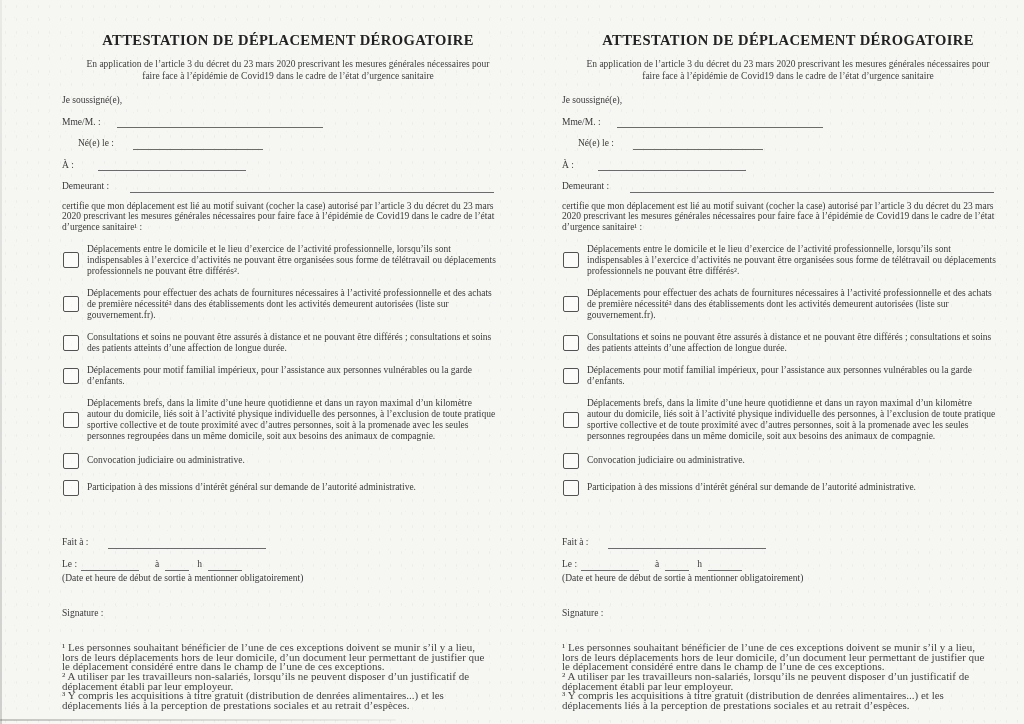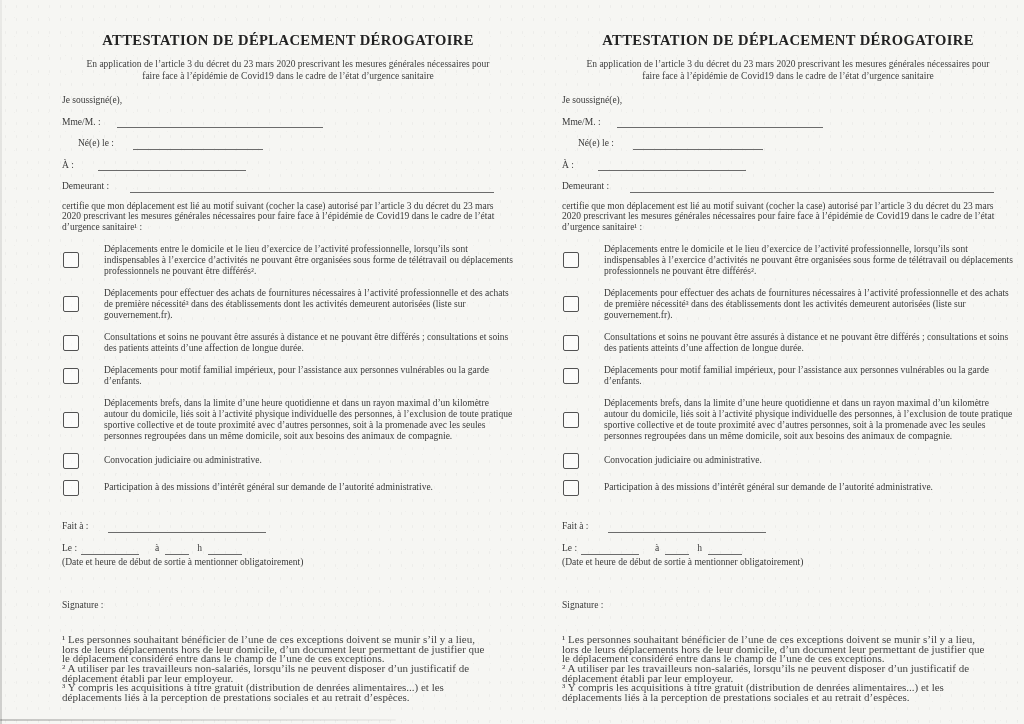--- a/index.html
+++ b/index.html
@@ -38,35 +38,35 @@
 
   .certify { margin-top:8px; width:444px; line-height:10.8px; }
 
   .reasons { margin-top:3px; }
   .reason { display:flex; align-items:center; margin-top:11px; }
   .checkbox {
     flex:0 0 auto; width:14px; height:14px; margin-left:1px;
     border:1.4px solid #525252; border-radius:2px;
     background:rgba(255,255,255,0.55);
   }
-  .reason-text { margin-left:25px; width:410px; line-height:11px; }
-
-  .fait-row { margin-top:24px; height:13px; display:flex; align-items:flex-end; }
+  .reason-text { margin-left:8px; width:410px; line-height:11px; }
+
+  .fait-row { margin-top:40px; height:13px; display:flex; align-items:flex-end; }
   .lbl-fait { width:42px; } .line-fait { width:158px; margin-left:4px; }
 
   .le-row { margin-top:10px; height:12px; display:flex; align-items:flex-end; }
   .lbl-le { flex:0 0 auto; }
   .line-le { width:58px; margin-left:4px; }
   .lbl-a  { margin-left:16px; }
   .line-hr { width:24px; margin-left:6px; }
   .lbl-h  { margin-left:8px; }
   .line-min { width:34px; margin-left:6px; }
 
   .date-note { margin-top:2px; }
-  .signature { margin-top:32px; }
+  .signature { margin-top:24px; }
 
   .footnotes { margin-top:23px; width:430px; font-size:11px; line-height:9.7px; color:#454545; }
 
   
   .scan-edge-left {
     position:absolute; left:0; top:0; width:1.5px; height:724px;
     background:linear-gradient(to bottom, rgba(0,0,0,0.05), rgba(0,0,0,0.16));
   }
   .scan-line-bottom {
     position:absolute; left:0; top:719px; width:396px; height:2px;

